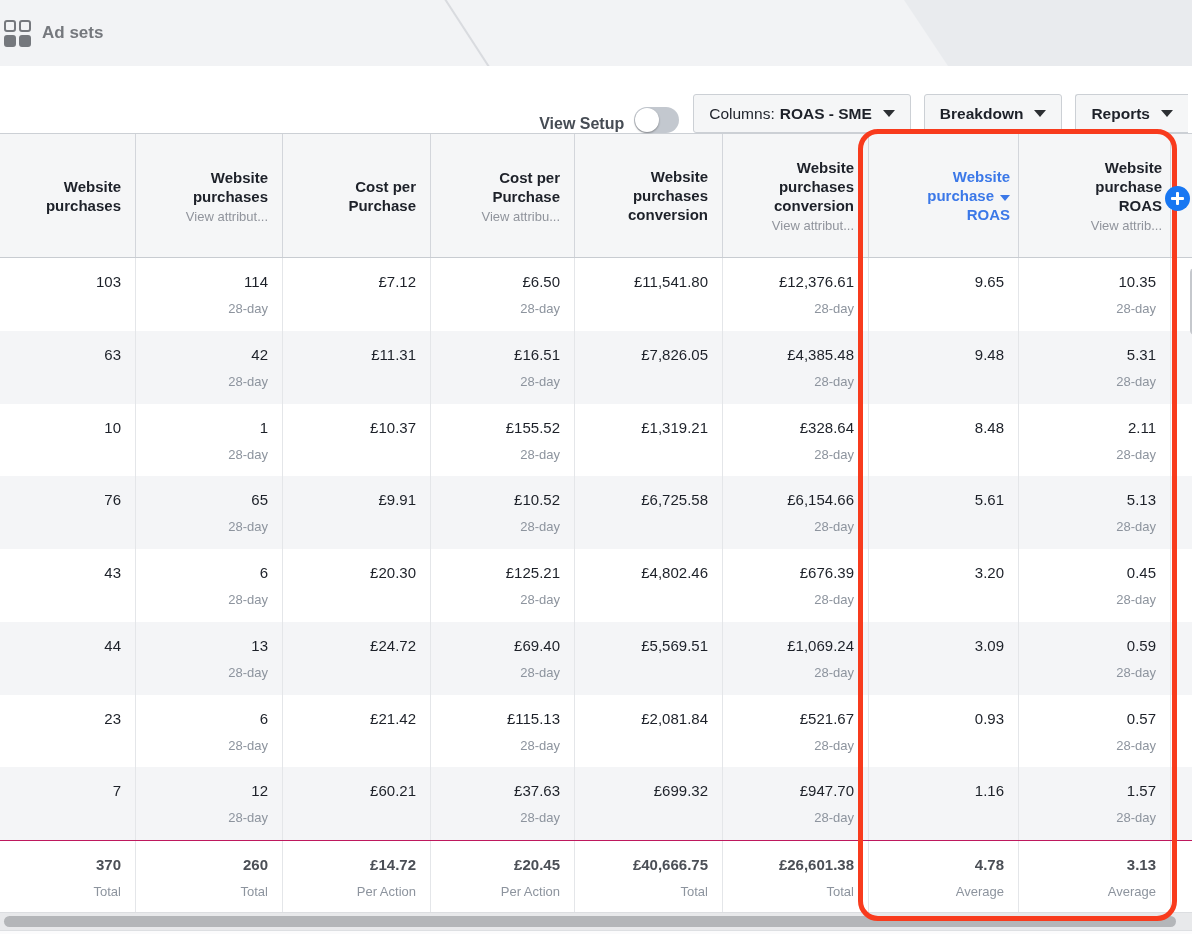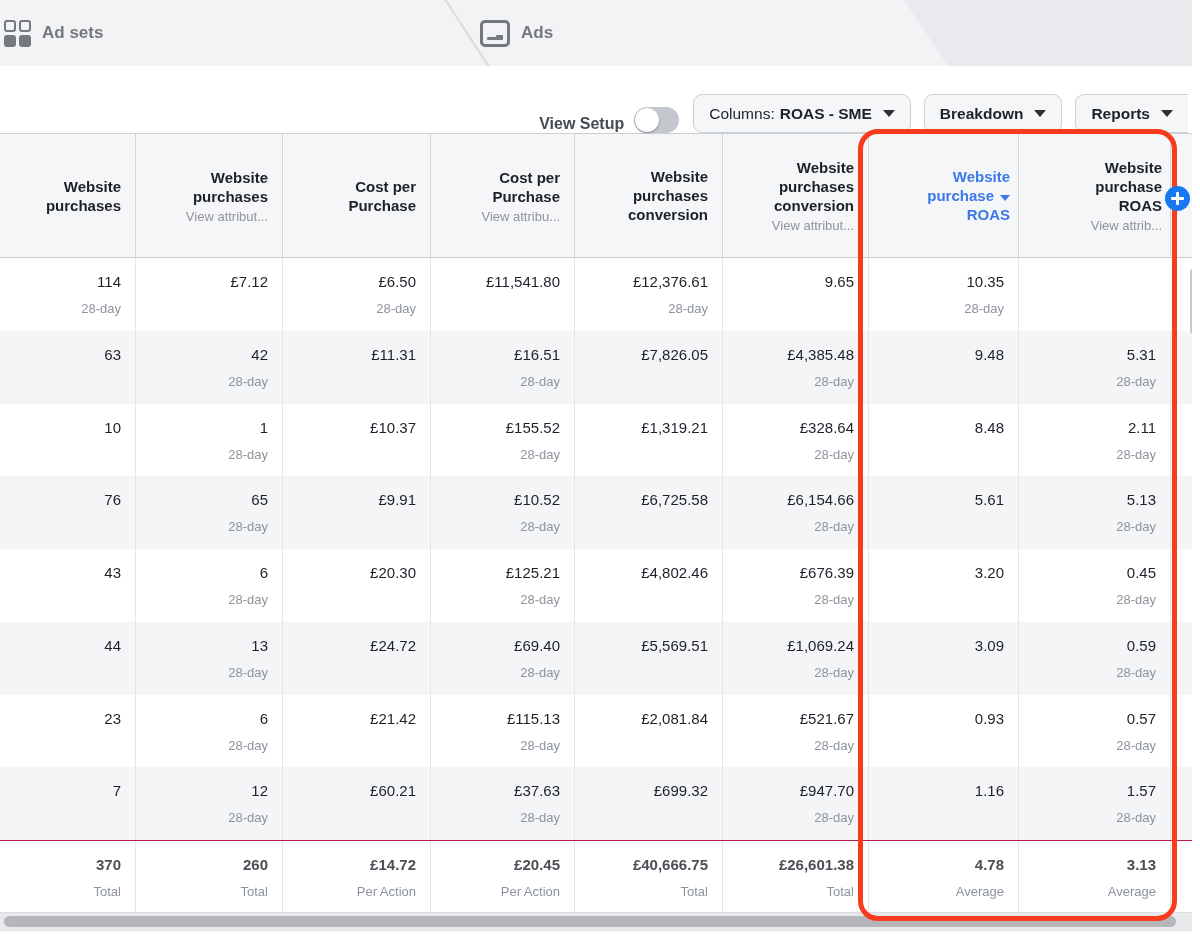--- a/index.html
+++ b/index.html
@@ -35,21 +35,21 @@
   .icon-ads .line{position:absolute;left:4px;bottom:4px;width:10px;height:3px;background:#75787d;border-radius:1px}
   .icon-ads .sq{position:absolute;right:4px;bottom:4px;width:7px;height:5px;background:#75787d;border-radius:1px}
 
   
   .toolbar{position:absolute;left:0;top:66px;width:1200px;height:68px;background:#fff;
     border-bottom:1px solid #ccd0d5;display:flex;align-items:flex-end;justify-content:flex-end}
   .viewsetup-label{font-size:16px;font-weight:bold;color:#464c54;margin-right:10px}
   .toggle{position:relative;width:45px;height:26px;border-radius:13px;background:#c3c8cf;margin-right:14px;cursor:pointer}
   .toggle .knob{position:absolute;left:1px;top:1px;width:24px;height:24px;border-radius:50%;background:#fff;
     box-shadow:0 1px 2px rgba(0,0,0,.35)}
-  .tb-btn{height:39px;background:#f5f6f7;border:1px solid #ccd0d5;border-radius:9px;
+  .tb-btn{height:39px;background:#f5f6f7;border:1px solid #ccd0d5;border-radius:3px;
     display:flex;align-items:center;padding:0 15px;margin-right:13px;cursor:pointer;
     font-size:15.5px;color:#1d2129;white-space:nowrap}
   .tb-btn .bold{font-weight:bold}
   .tb-btn .prefix{margin-right:5px}
   .tb-btn:last-child{margin-right:12px;border-right:none;border-top-right-radius:0;border-bottom-right-radius:0}
   .caret{display:inline-block;width:0;height:0;border-left:6px solid transparent;border-right:6px solid transparent;
     border-top:7px solid #2c2f33;margin-left:11px}
 
   
   .grid-row{display:grid;grid-template-columns:135px 147px 148px 144px 148px 146px 150px 152px 1fr}
@@ -104,27 +104,20 @@
     <div class="tab-divider"></div>
     <div class="tab tab-adsets">
       <span class="icon-adsets">
           <i></i>
           <i></i>
           <i></i>
           <i></i>
         </span>
       <span class="tab-label">Ad sets</span>
     </div>
-    <div class="tab tab-ads">
-      <span class="icon-ads">
-          <i class="line"></i>
-          <i class="sq"></i>
-        </span>
-      <span class="tab-label">Ads</span>
-    </div>
   </div>
 
   <div class="toolbar">
     <span class="viewsetup-label">View Setup</span>
     <span class="toggle">
         <span class="knob"></span>
       </span>
     <div class="tb-btn">
       <span class="prefix">Columns:</span>
       <span class="bold">ROAS - SME</span>
@@ -196,20 +189,23 @@
           <div>ROAS</div>
         </div>
       <div class="hsub">View attrib...</div>
     </div>
     <div class="hcell hcell-plus"></div>
   </div>
 
   <div class="tbody">
       <div class="trow grid-row">
         <div class="cell">
+          <div class="val">103</div>
+        </div>
+        <div class="cell">
           <div class="val">114</div>
           <div class="sub">28-day</div>
         </div>
         <div class="cell">
           <div class="val">£7.12</div>
         </div>
         <div class="cell">
           <div class="val">£6.50</div>
           <div class="sub">28-day</div>
         </div>

